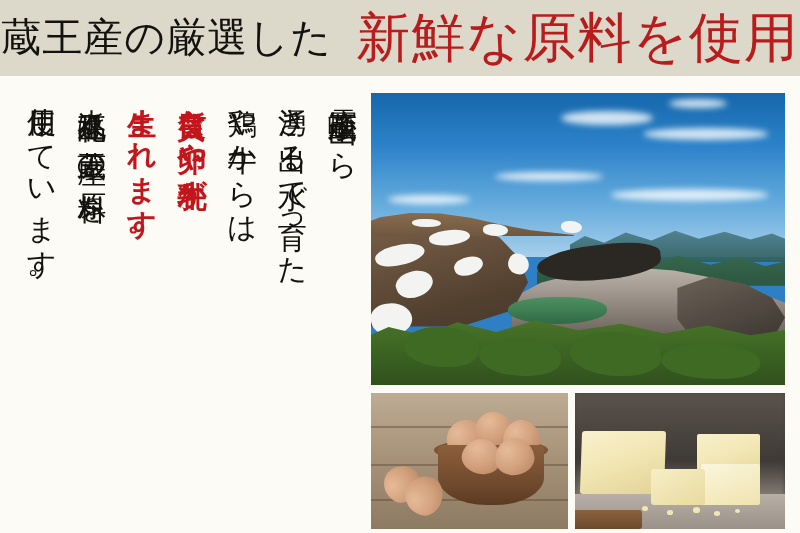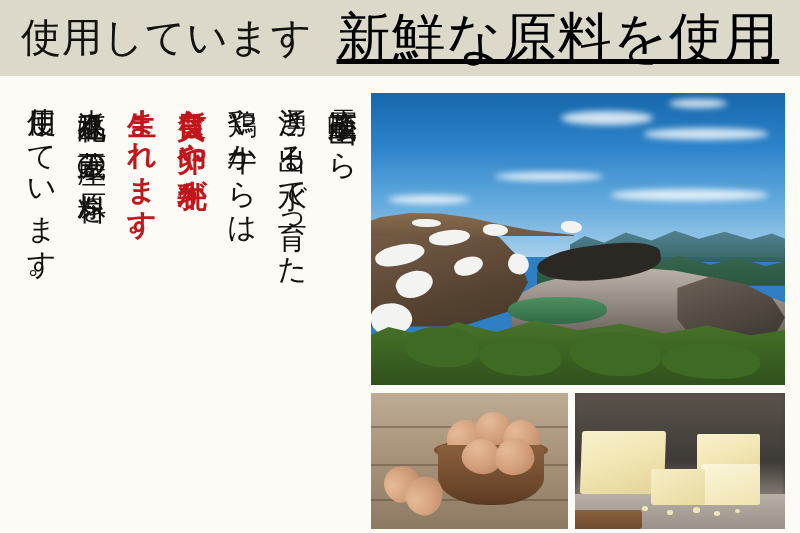--- a/index.html
+++ b/index.html
@@ -15,22 +15,22 @@
     position:absolute;left:0;top:0;width:800px;height:76px;
     background:#dcd9cb;
     display:flex;align-items:center;justify-content:center;
     white-space:nowrap;
   }
   .hd-small{
     font-size:40px;color:#14120f;letter-spacing:1px;
     font-weight:400;line-height:1;
   }
   .hd-big{
-    font-size:54px;color:#000000;letter-spacing:1px;
-    font-weight:400;line-height:1;margin-left:24px;text-decoration:underline;
+    font-size:54px;color:#b91c1c;letter-spacing:1px;
+    font-weight:400;line-height:1;margin-left:24px;
   }
 
   
   .vtext-wrap{
     position:absolute;left:18px;top:86px;
     width:345px;height:440px;
     display:flex;flex-direction:row-reverse;
     align-items:flex-start;justify-content:flex-start;
   }
   .vcol{
@@ -210,21 +210,21 @@
     background:linear-gradient(180deg,#8a6240 0%,#6d4a2d 100%);
     border-radius:3px;
   }
 </style>
 </head>
 <body>
 
 <div id="page">
 
   <div class="header-band">
-    <span class="hd-small">使用しています</span>
+    <span class="hd-small">蔵王産の厳選した</span>
     <span class="hd-big">新鮮な原料を使用</span>
   </div>
 
   <div class="vtext-wrap">
     <div class="vcol c1">霊峰蔵王山から</div>
     <div class="vcol c2">湧き出る水で育った</div>
     <div class="vcol c3">鶏や牛からは</div>
     <div class="vcol red c4">良質な卵や牛乳が</div>
     <div class="vcol red c5">生まれます。</div>
     <div class="vcol c4">本返礼品は蔵王産の原料を</div>

